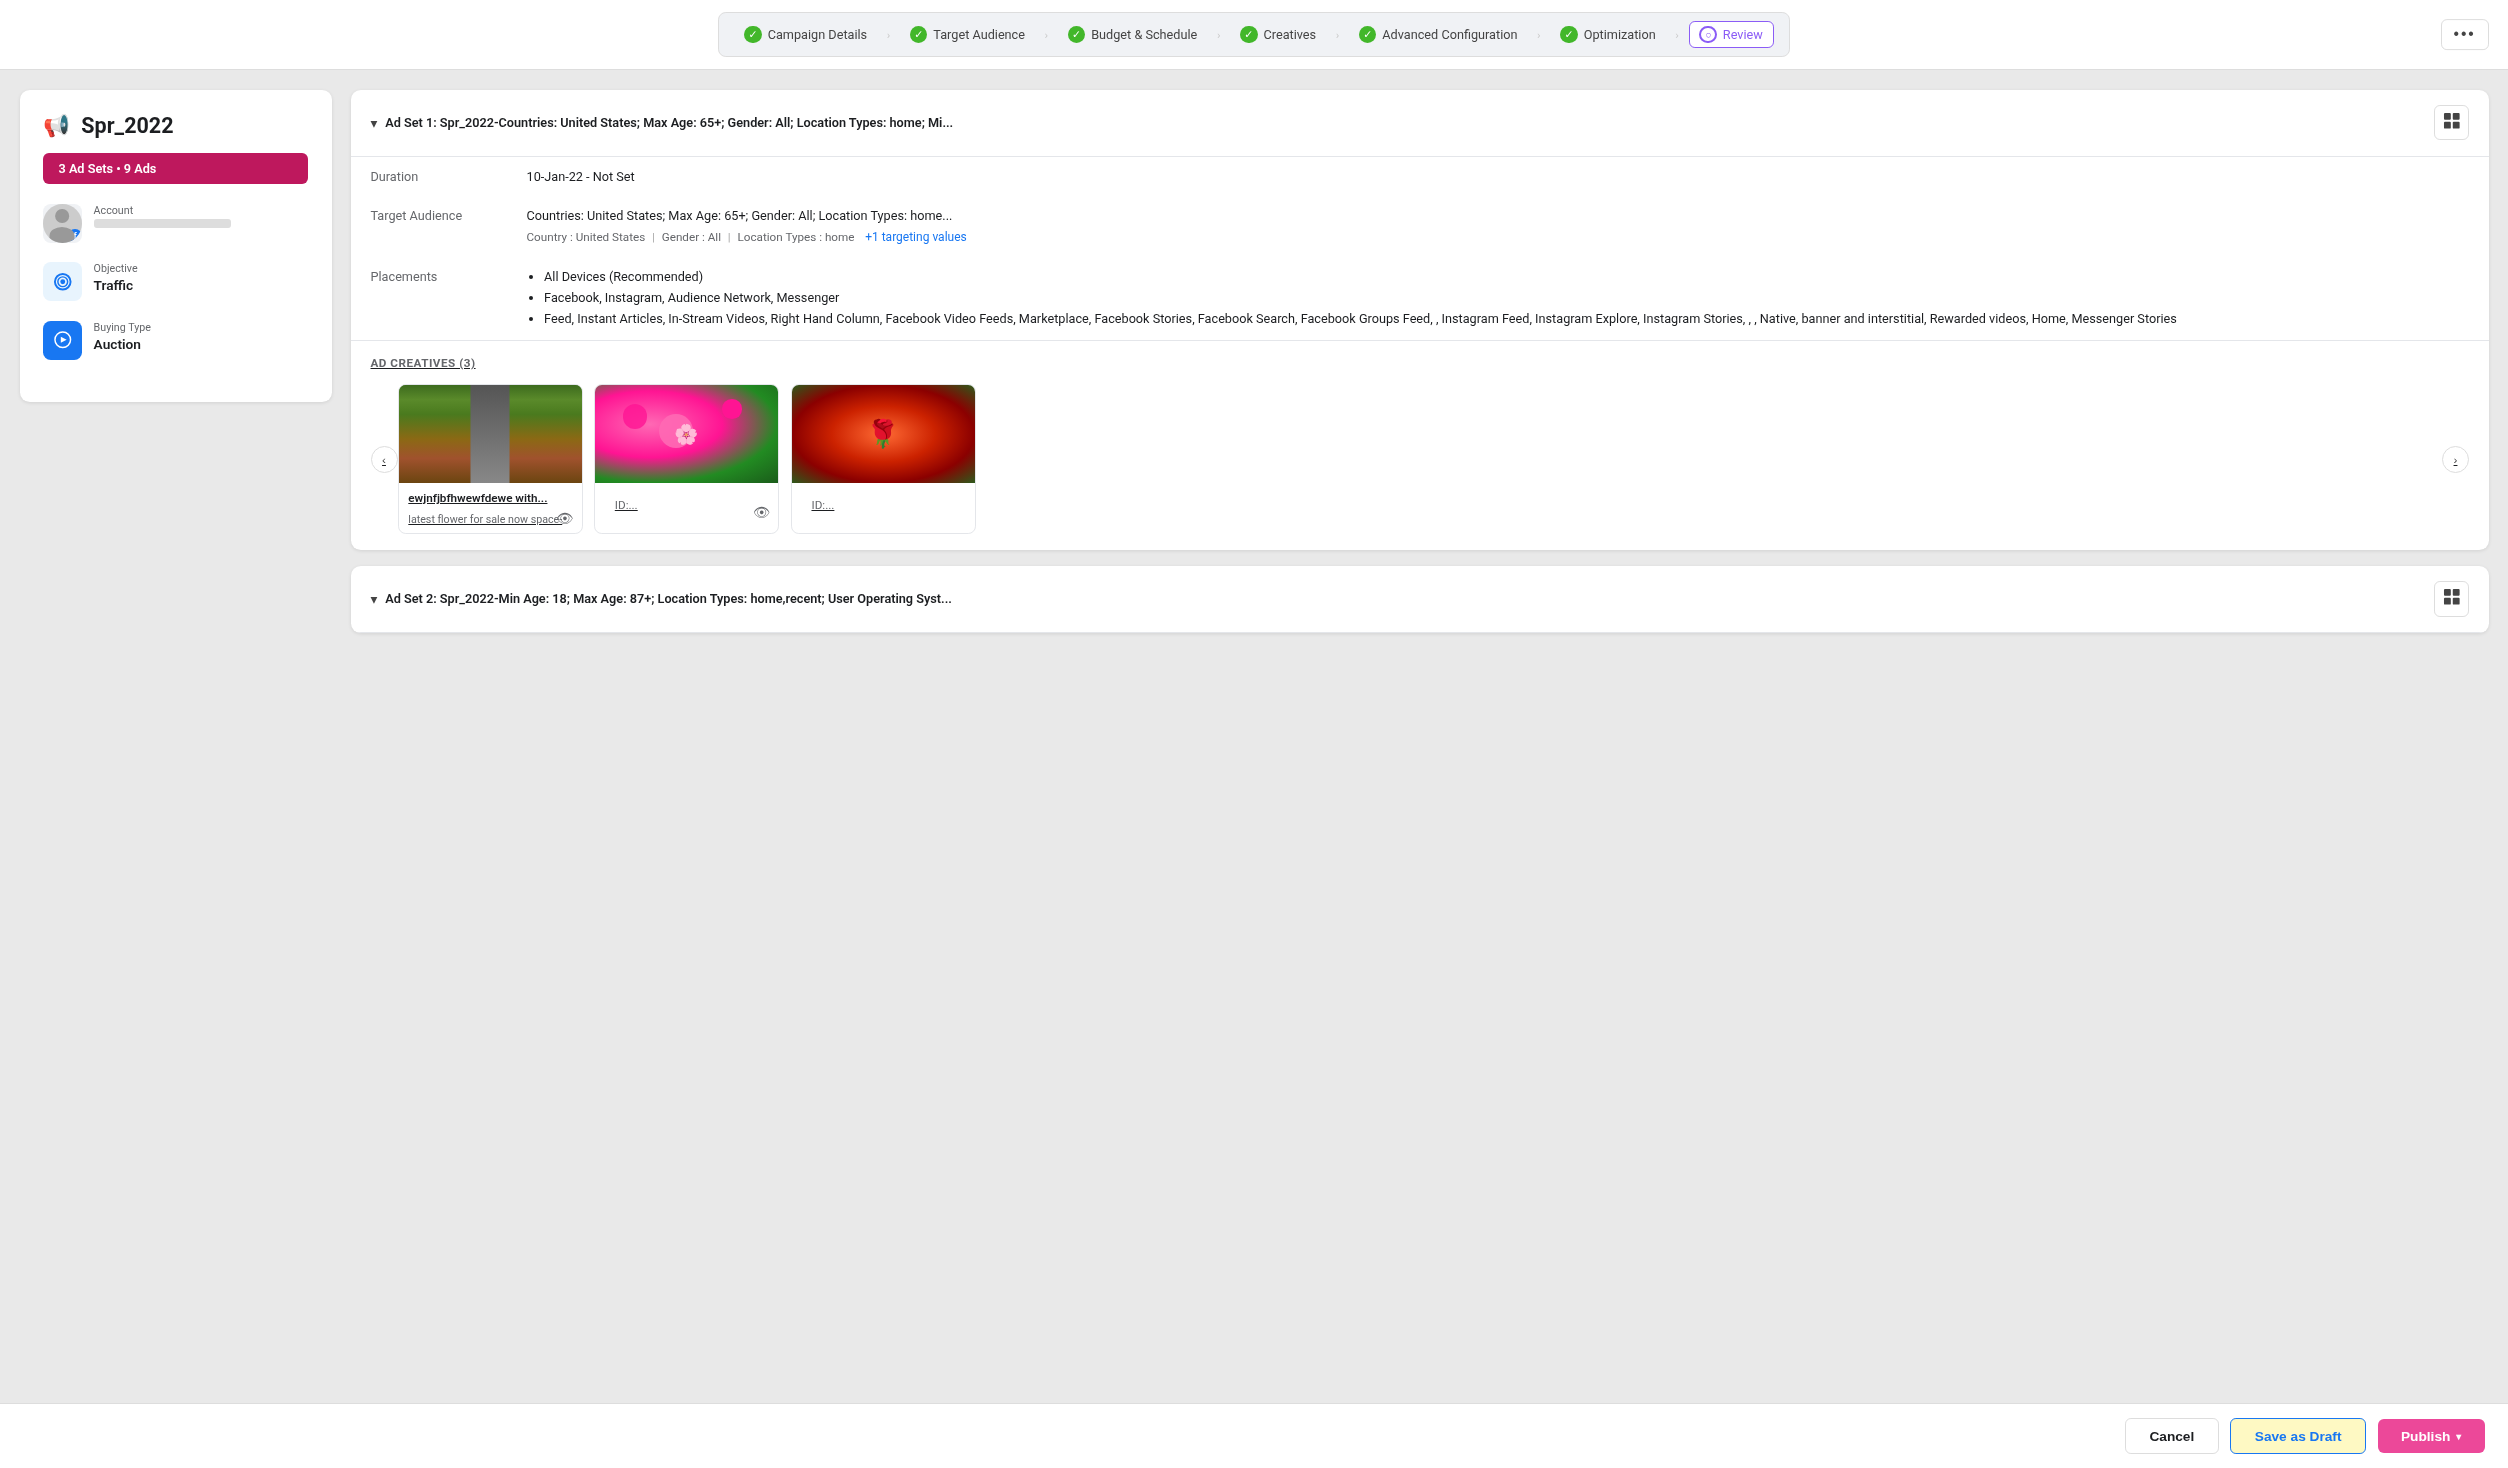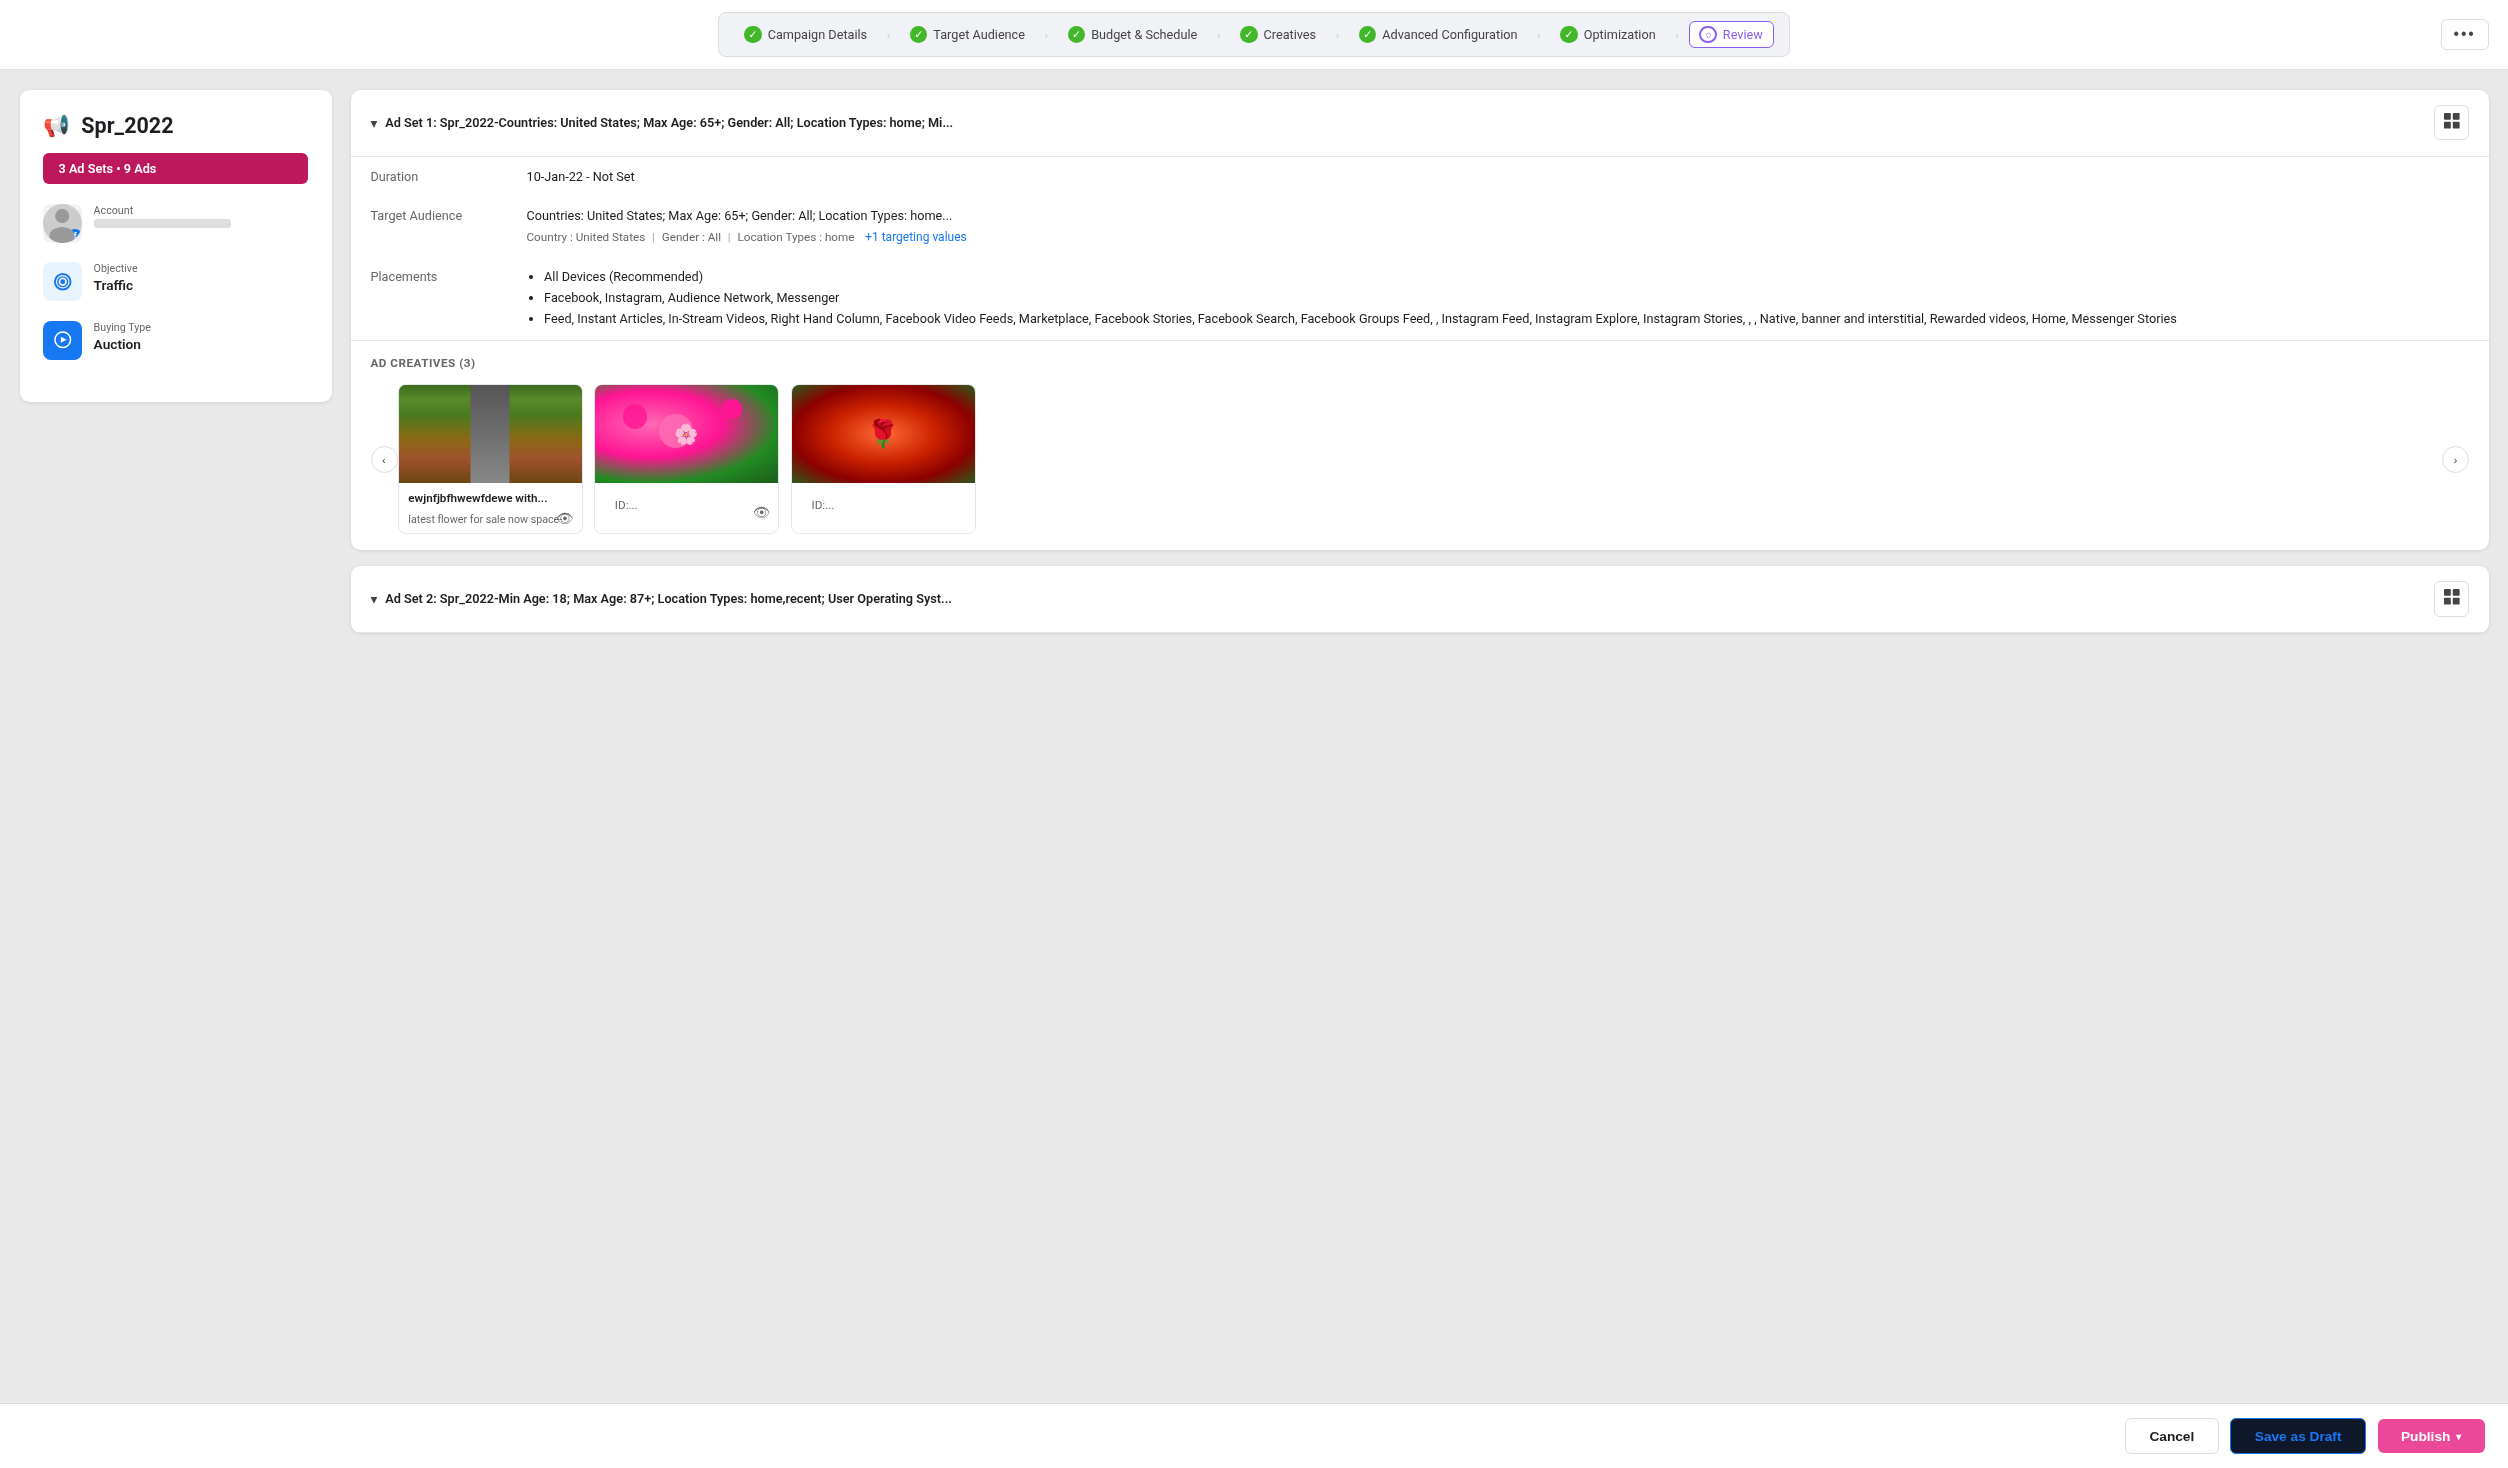--- a/index.html
+++ b/index.html
@@ -253,20 +253,21 @@
     }
     .placements-list li {
       font-size: 12.7px;
       margin-bottom: 2px;
     }
 
     
     .ad-creatives-section {
       padding: 15.6px 19.5px;
       border-top: 1px solid #e4e6ea;
+      text-decoration: underline;
     }
     .ad-creatives-title {
       font-size: 11.7px;
       font-weight: 700;
       color: #65676b;
       text-transform: uppercase;
       letter-spacing: 0.5px;
       margin-bottom: 13.7px;
     }
     .creatives-carousel {
@@ -379,21 +380,21 @@
       background: #fff;
       border: 1px solid #ddd;
       border-radius: 5.9px;
       padding: 9.8px 23.4px;
       font-size: 13.7px;
       font-weight: 600;
       cursor: pointer;
       color: #1c1e21;
     }
     .btn-draft {
-      background: #0f172a;
+      background: #fef9c3;
       border: 1px solid #1877f2;
       border-radius: 5.9px;
       padding: 9.8px 23.4px;
       font-size: 13.7px;
       font-weight: 600;
       cursor: pointer;
       color: #1877f2;
     }
     .btn-publish {
       background: #ec4899;

